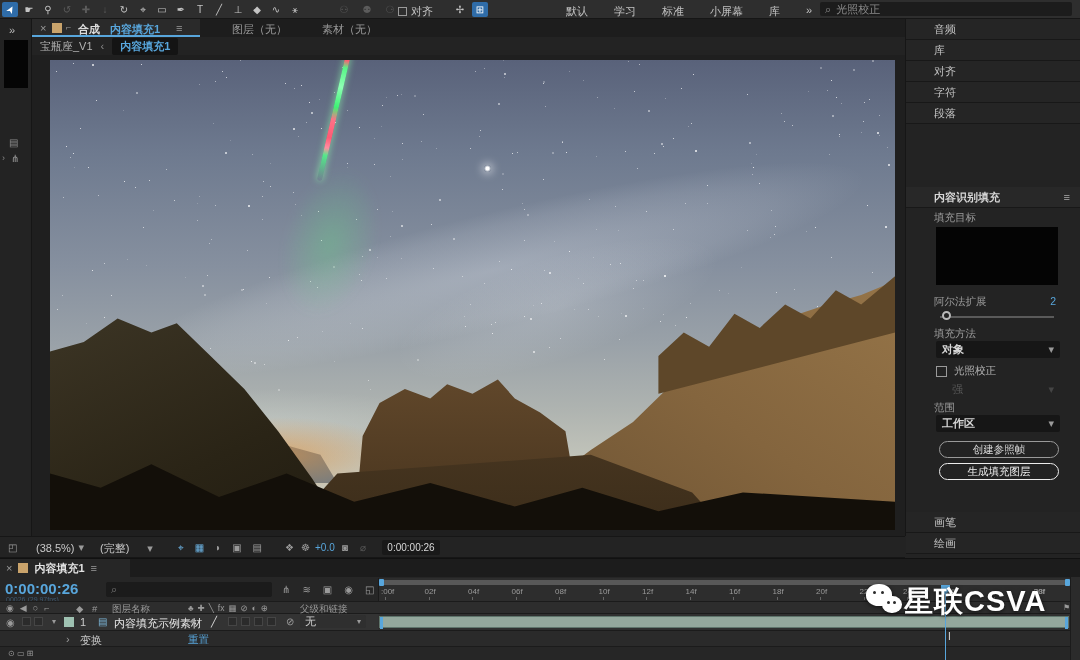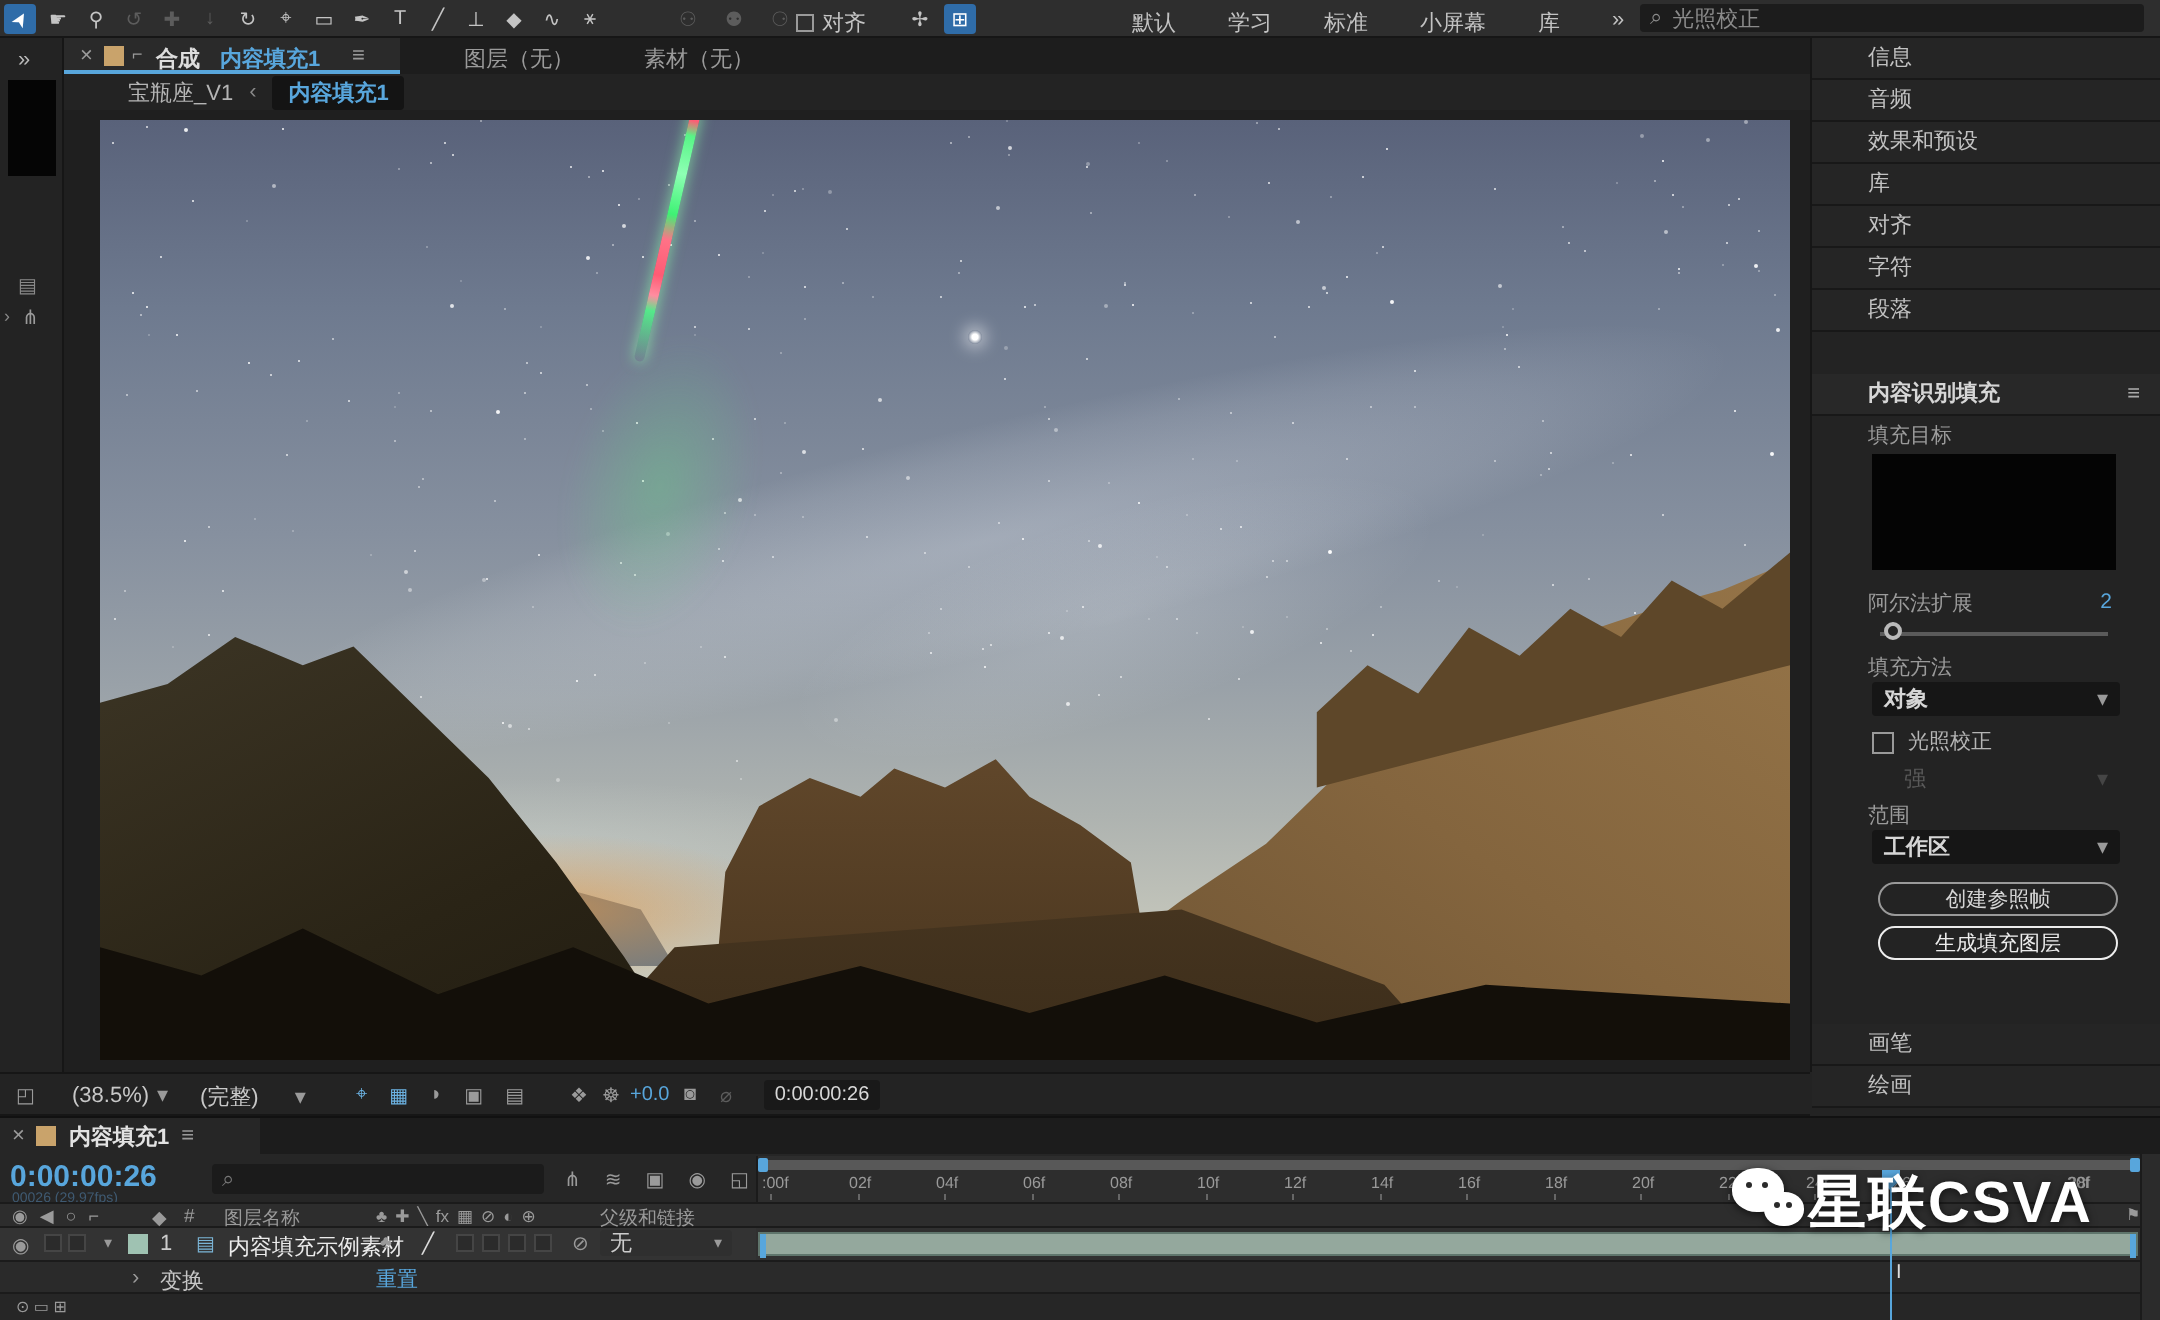--- a/index.html
+++ b/index.html
@@ -172,21 +172,21 @@
       <span class="abs" style="left:20px;top:4px;width:10px;height:10px;background:#c9a36b;"></span>
       <span class="abs" style="left:34px;top:3px;color:#9a9a9a;font-size:9px;">⌐</span>
       <span class="abs" style="left:46px;top:3px;color:#ddd;font-weight:bold;">合成</span>
       <span class="abs" style="left:78px;top:3px;color:#58a6dc;font-weight:bold;">内容填充1</span>
       <span class="abs" style="left:144px;top:3px;color:#9a9a9a;">≡</span>
       <div class="tab-underline"></div>
       <span class="abs" style="left:200px;top:3px;color:#9a9a9a;">图层（无）</span>
       <span class="abs" style="left:290px;top:3px;color:#9a9a9a;">素材（无）</span>
     </div>
     <div class="crumbs">
-      <span style="margin-left:32px;color:#b5b5b5;">宝瓶座_V1</span>
+      <span style="margin-left:8px;color:#b5b5b5;">宝瓶座_V1</span>
       <span style="margin:0 8px;color:#8a8a8a;">‹</span>
       <span class="crumb-chip">内容填充1</span>
     </div>
     <div class="viewer">
       <div class="image">
         <div class="mw"></div>
         <div class="mw2"></div>
         <div id="star-field">
             <span class="star" style="left: 201px; top: 301px; width: 1px; height: 1px; opacity: 0.95;"></span>
             <span class="star" style="left: 42px; top: 282px; width: 1px; height: 1px; opacity: 0.29;"></span>
@@ -525,23 +525,21 @@
     <span class="abs vicon" style="left:285px;top:5px;">❖</span>
     <span class="abs vicon" style="left:301px;top:5px;">☸</span>
     <span class="abs blue" style="left:315px;top:5px;font-size:10px;">+0.0</span>
     <span class="abs vicon" style="left:342px;top:5px;">◙</span>
     <span class="abs" style="left:360px;top:5px;color:#5c5c5c;font-size:10px;">⌀</span>
     <div class="tc-chip" style="left:382px;">0:00:00:26</div>
   </div>
 
   <div class="rpanel">
     <div id="rp-top">
-        <div class="rp-head">信息</div>
         <div class="rp-head">音频</div>
-        <div class="rp-head">效果和预设</div>
         <div class="rp-head">库</div>
         <div class="rp-head">对齐</div>
         <div class="rp-head">字符</div>
         <div class="rp-head">段落</div>
       </div>
     <div class="caf-head">内容识别填充</div>
     <div class="caf-menu">≡</div>
     <div class="caf-label" style="top:192px;">填充目标</div>
     <div class="caf-box"></div>
     <div class="caf-label" style="top:276px;">阿尔法扩展</div>

